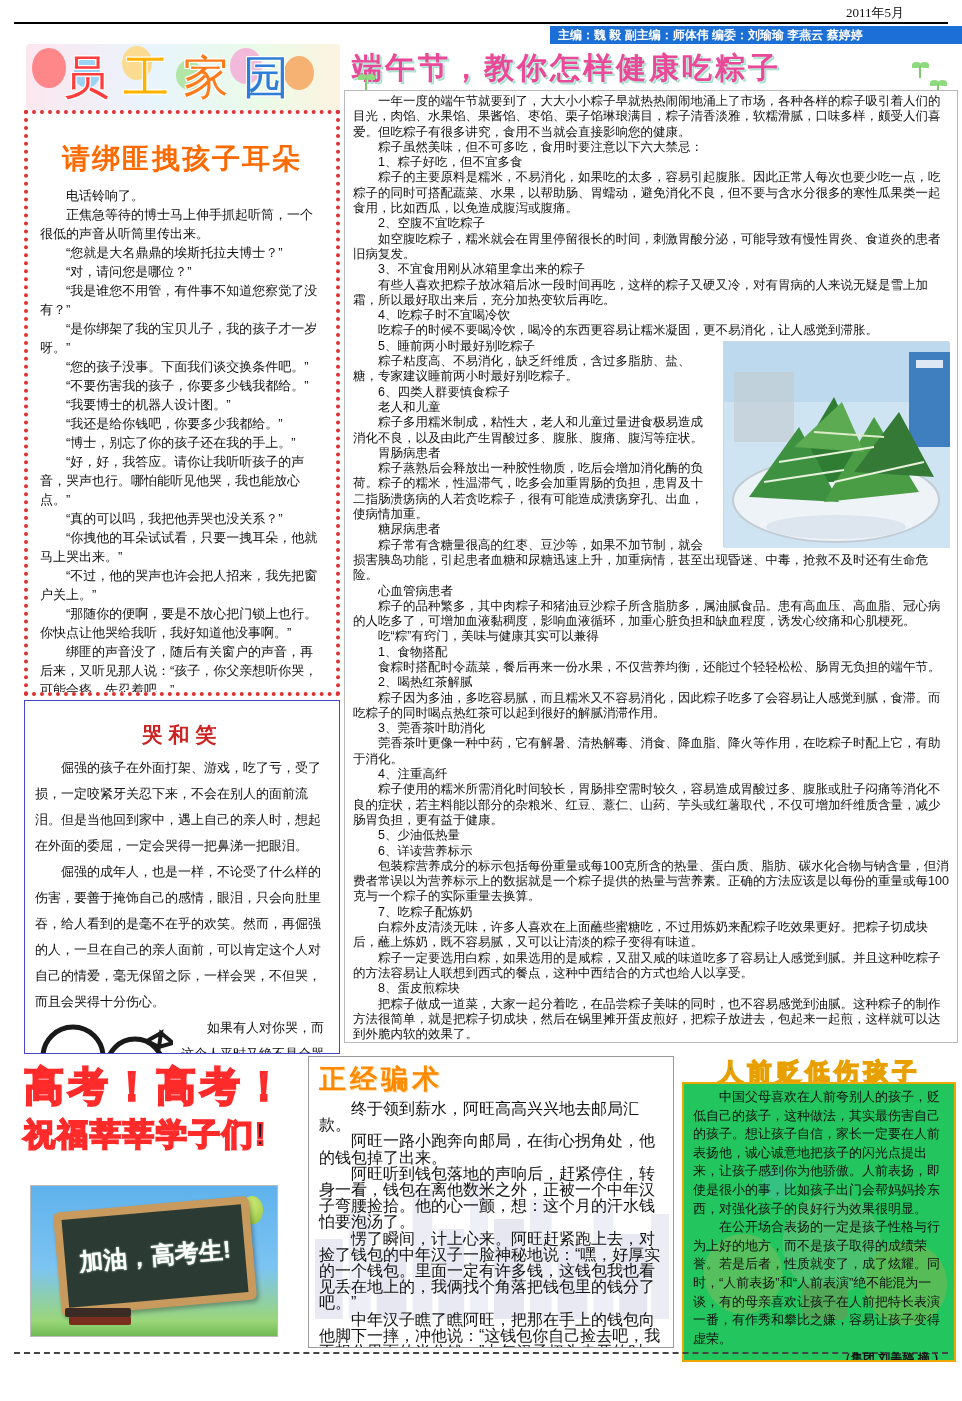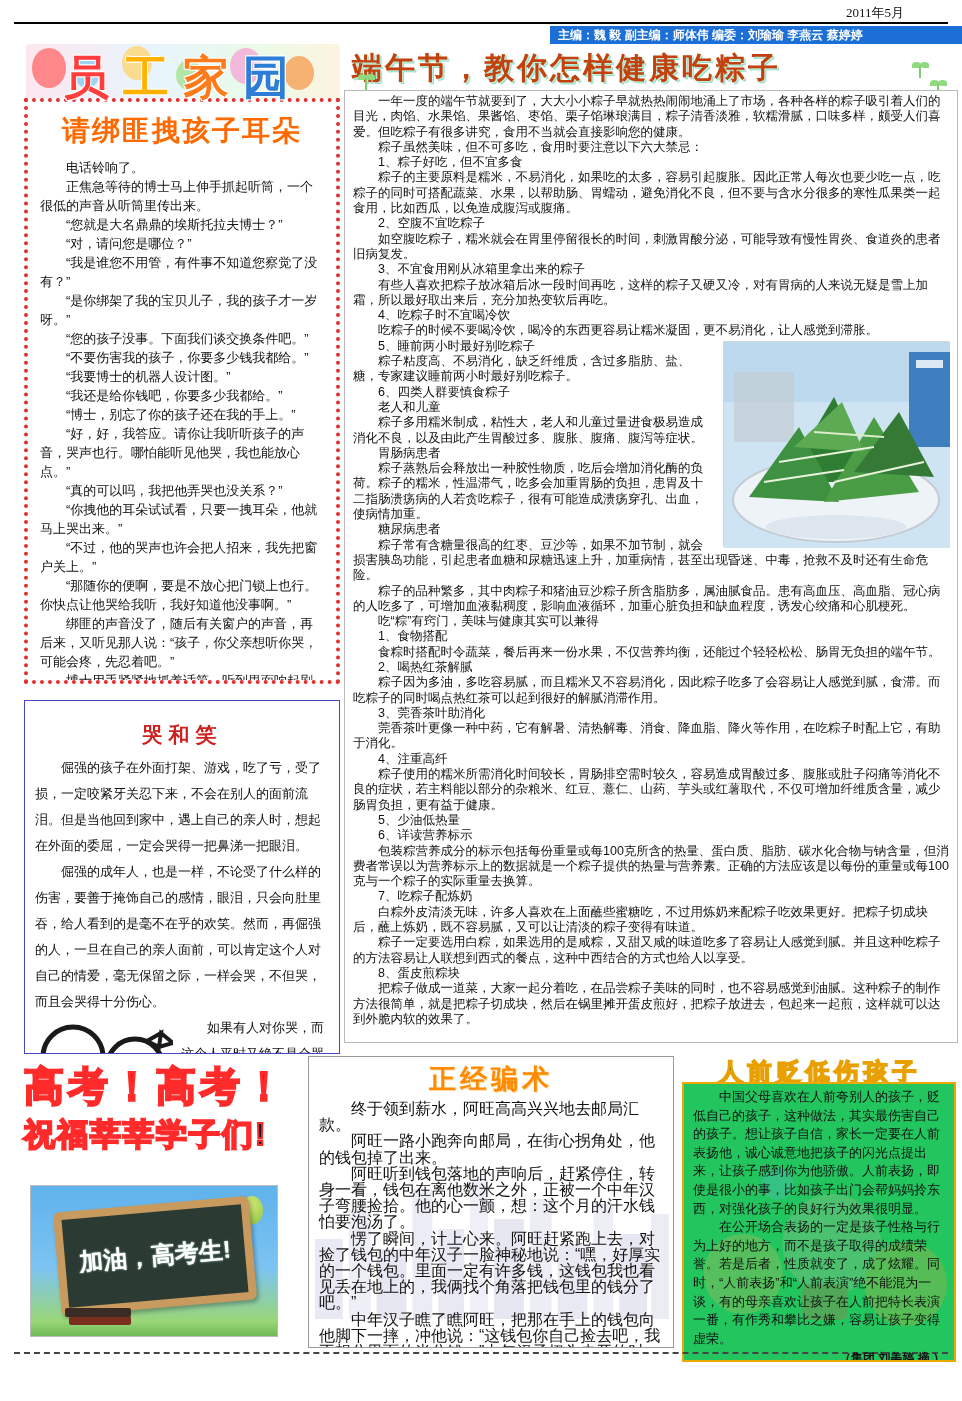--- a/index.html
+++ b/index.html
@@ -11,46 +11,46 @@
   [data-name]{box-sizing:border-box;}
   
   .date{position:absolute;top:4px;right:58px;font-size:13px;font-family:"Liberation Serif","DejaVu Serif",serif;}
   .topline{position:absolute;left:14px;top:22px;width:934px;border-top:2px solid #000;}
   .edbar{position:absolute;left:550px;top:26px;width:412px;height:18px;background:#1b6fd6;
     color:#fff;font-size:12px;font-weight:bold;line-height:18px;padding-left:8px;white-space:nowrap;}
   
   .logo{position:absolute;left:26px;top:44px;width:314px;height:66px;overflow:hidden;
     background:linear-gradient(90deg,#fde7ef,#e8f4fd 40%,#eafbe7 75%,#fdf3e0);border-radius:4px;}
   .balloon{position:absolute;border-radius:50%;opacity:.75;}
-  .logo-chars{position:relative;z-index:2;text-align:center;font-size:46px;font-weight:bold;
+  .logo-chars{position:relative;z-index:2;text-align:center;font-size:46px;font-weight:normal;
     letter-spacing:14px;line-height:66px;white-space:nowrap;
     text-shadow:1px 1px 0 #fff,-1px -1px 0 #fff,1px -1px 0 #fff,-1px 1px 0 #fff;border-radius:16px;}
   .lc0{color:#ff3d3d;}.lc1{color:#ffb300;}.lc2{color:#ff7a1a;}.lc3{color:#2e7dd6;}
   .main-title{position:absolute;left:352px;top:48px;width:604px;height:40px;
-    font-size:30px;font-weight:bold;color:#c2410c;letter-spacing:3px;white-space:nowrap;
+    font-size:30px;font-weight:bold;color:#ec4899;letter-spacing:3px;white-space:nowrap;
     text-shadow:1px 1px 0 #bfeedd,2px 2px 0 #9adfc6;}
   .sprout{position:absolute;width:16px;height:18px;}
   .sprout i{position:absolute;left:7px;top:6px;width:2px;height:12px;background:#7ec86e;}
   .sprout b{position:absolute;width:9px;height:6px;background:#8fd97f;border-radius:50% 50% 50% 0;top:2px;left:0;}
   .sprout b.r{left:8px;border-radius:50% 50% 0 50%;}
   
   .para{margin:0;text-indent:2em;}
   .byline{text-align:right;font-weight:bold;font-size:12px;margin-top:2px;}
   
-  .box1{position:absolute;left:24px;top:98px;width:316px;height:586px;
-    border:4px dotted #e03030;background:#fff;padding:8px 12px;overflow:hidden;}
+  .box1{position:absolute;left:24px;top:110px;width:316px;height:586px;
+    border:4px dotted #e03030;background:#fff;padding:24px 12px;overflow:hidden;}
   .box1 h2{margin:2px 0 8px 0;text-align:center;font-size:28px;color:#ff6a00;letter-spacing:2px;}
   .box1 .para{font-size:13px;line-height:19px;}
   .box2{position:absolute;left:24px;top:700px;width:316px;height:354px;
     border:1px solid #4646c8;background:#fff;padding:4px 10px;overflow:hidden;}
   .box2 h2{margin:16px 0 6px 0;text-align:center;font-size:21px;color:#cc2222;font-weight:bold;letter-spacing:6px;}
   .box2 .para{font-size:13px;line-height:26px;}
   .cry-img{float:left;width:138px;height:118px;margin:4px 8px 0 0;}
   .gaokao{position:absolute;left:24px;top:1060px;width:286px;}
-  .gk1{font-size:40px;font-weight:bold;color:#b91c1c;letter-spacing:4px;line-height:52px;white-space:nowrap;
+  .gk1{font-size:40px;font-weight:bold;color:#3b82f6;letter-spacing:4px;line-height:52px;white-space:nowrap;
     -webkit-text-stroke:2px #ff2a2a;text-shadow:0 0 1px #ff2a2a;}
   .gk2{font-size:31px;font-weight:bold;color:#0f172a;letter-spacing:2px;line-height:46px;white-space:nowrap;
     -webkit-text-stroke:2px #ff2a2a;text-shadow:0 0 1px #ff2a2a;}
   .board-wrap{position:absolute;left:30px;top:1185px;width:248px;height:152px;overflow:hidden;
     border:1px solid #bbb;background:linear-gradient(180deg,#5fb2ec 0%,#7cc4f2 55%,#9ad678 90%,#6fba55 100%);}
   .board{position:absolute;left:26px;top:18px;width:196px;height:104px;background:#2b3b34;
     border:8px solid #c89a5e;border-radius:6px;transform:rotate(-5deg);box-shadow:2px 3px 4px rgba(0,0,0,.3);}
   .board-text{color:#fff;font-size:24px;font-weight:bold;text-align:center;line-height:88px;
     text-shadow:0 0 2px #dfe;white-space:nowrap;}
   .books{position:absolute;left:34px;top:118px;width:70px;height:22px;}
@@ -58,21 +58,21 @@
   .balloon-toy{position:absolute;right:14px;top:10px;width:22px;height:28px;
     background:radial-gradient(circle at 35% 30%,#d6ee7a,#8fc241);border-radius:50% 50% 46% 46%;}
   
   .main-box{position:absolute;left:344px;top:90px;width:614px;height:953px;
     border:1px solid #b9b9b9;padding:3px 8px;overflow:hidden;background:#fff;}
   .main-box .para{font-size:12.5px;line-height:15.3px;}
   .zongzi-photo{float:right;width:226px;height:206px;margin:2px 0 2px 8px;border:1px solid #cdd7e0;}
   
   .scam-box{position:absolute;left:308px;top:1056px;width:366px;height:292px;
     border:1px solid #9a9a9a;padding:4px 10px;overflow:hidden;background:#fff;}
-  .scam-box h2{margin:0 0 4px 0;text-align:center;font-size:27px;font-weight:bold;color:#ff8a00;
+  .scam-box h2{margin:0 0 4px 0;font-size:27px;font-weight:bold;color:#ff8a00;
     letter-spacing:4px;text-shadow:1px 1px 0 #ffd9a0;position:relative;z-index:2;}
   .scam-box .para{font-size:16px;line-height:16.2px;position:relative;z-index:2;}
   .skyline{position:absolute;left:0;bottom:28px;width:100%;height:170px;opacity:.30;z-index:1;}
   
   .bel-title{position:absolute;left:684px;top:1056px;width:272px;text-align:center;
     font-size:24px;font-weight:bold;letter-spacing:5px;color:#0369a1;white-space:nowrap;
     -webkit-text-stroke:1.6px #e8a000;text-shadow:0 0 1px #e8a000;}
   .bel-box{position:absolute;left:682px;top:1082px;width:274px;height:280px;
     border:2px solid #eda800;padding:4px 9px;overflow:hidden;background:#22c55e;}
   .bel-box .para{font-size:13px;line-height:18.6px;position:relative;z-index:2;}
@@ -215,20 +215,21 @@
   </div>
 <p class="para" data-name="paragraph">5、睡前两小时最好别吃粽子</p>
       <p class="para" data-name="paragraph">粽子粘度高、不易消化，缺乏纤维质，含过多脂肪、盐、糖，专家建议睡前两小时最好别吃粽子。</p>
       <p class="para" data-name="paragraph">6、四类人群要慎食粽子</p>
       <p class="para" data-name="paragraph">老人和儿童</p>
       <p class="para" data-name="paragraph">粽子多用糯米制成，粘性大，老人和儿童过量进食极易造成消化不良，以及由此产生胃酸过多、腹胀、腹痛、腹泻等症状。</p>
       <p class="para" data-name="paragraph">胃肠病患者</p>
       <p class="para" data-name="paragraph">粽子蒸熟后会释放出一种胶性物质，吃后会增加消化酶的负荷。粽子的糯米，性温滞气，吃多会加重胃肠的负担，患胃及十二指肠溃疡病的人若贪吃粽子，很有可能造成溃疡穿孔、出血，使病情加重。</p>
       <p class="para" data-name="paragraph">糖尿病患者</p>
       <p class="para" data-name="paragraph">粽子常有含糖量很高的红枣、豆沙等，如果不加节制，就会损害胰岛功能，引起患者血糖和尿糖迅速上升，加重病情，甚至出现昏迷、中毒，抢救不及时还有生命危险。</p>
+      <p class="para" data-name="paragraph">心血管病患者</p>
       <p class="para" data-name="paragraph">粽子的品种繁多，其中肉粽子和猪油豆沙粽子所含脂肪多，属油腻食品。患有高血压、高血脂、冠心病的人吃多了，可增加血液黏稠度，影响血液循环，加重心脏负担和缺血程度，诱发心绞痛和心肌梗死。</p>
       <p class="para" data-name="paragraph">吃“粽”有窍门，美味与健康其实可以兼得</p>
       <p class="para" data-name="paragraph">1、食物搭配</p>
       <p class="para" data-name="paragraph">食粽时搭配时令蔬菜，餐后再来一份水果，不仅营养均衡，还能过个轻轻松松、肠胃无负担的端午节。</p>
       <p class="para" data-name="paragraph">2、喝热红茶解腻</p>
       <p class="para" data-name="paragraph">粽子因为多油，多吃容易腻，而且糯米又不容易消化，因此粽子吃多了会容易让人感觉到腻，食滞。而吃粽子的同时喝点热红茶可以起到很好的解腻消滞作用。</p>
       <p class="para" data-name="paragraph">3、莞香茶叶助消化</p>
       <p class="para" data-name="paragraph">莞香茶叶更像一种中药，它有解暑、清热解毒、消食、降血脂、降火等作用，在吃粽子时配上它，有助于消化。</p>
       <p class="para" data-name="paragraph">4、注重高纤</p>
       <p class="para" data-name="paragraph">粽子使用的糯米所需消化时间较长，胃肠排空需时较久，容易造成胃酸过多、腹胀或肚子闷痛等消化不良的症状，若主料能以部分的杂粮米、红豆、薏仁、山药、芋头或红薯取代，不仅可增加纤维质含量，减少肠胃负担，更有益于健康。</p>

